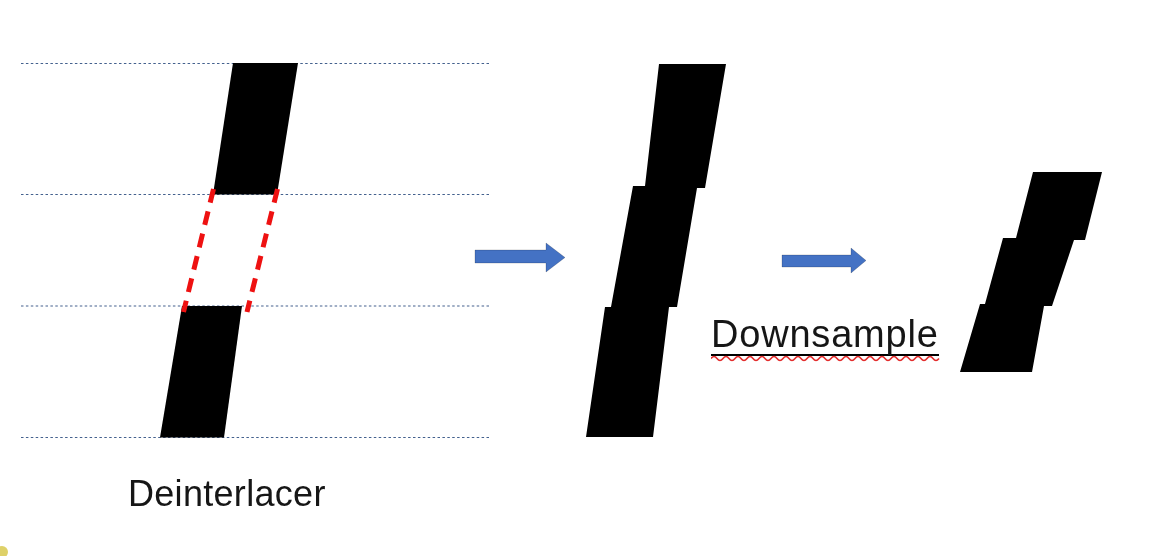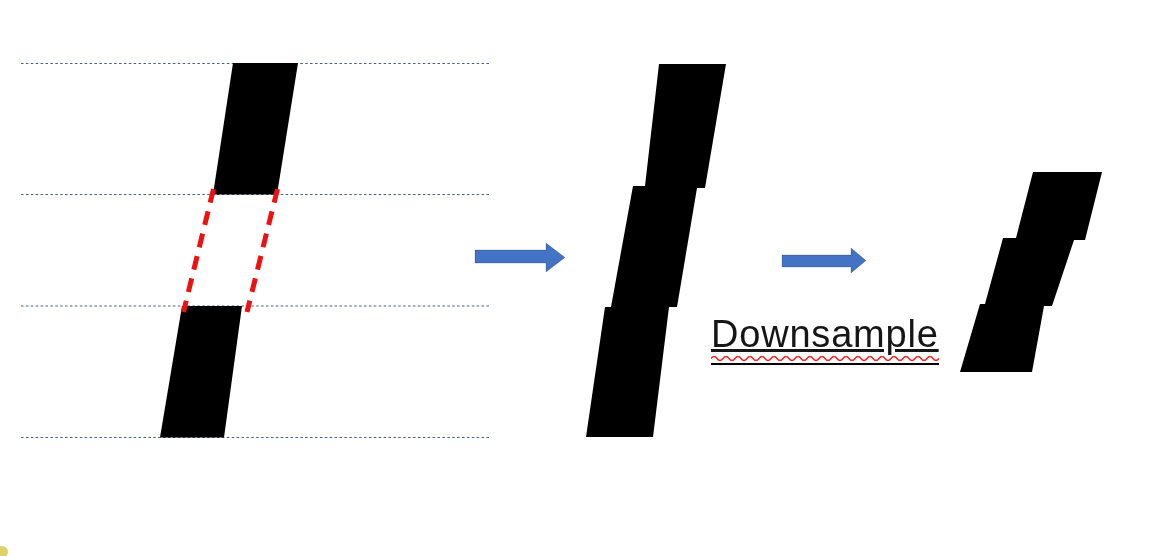--- a/index.html
+++ b/index.html
@@ -26,22 +26,21 @@
     letter-spacing:0.3px;
   }
   #lbl-down{
     left:711px;top:315px;
     font-size:38px;line-height:1.0;
     letter-spacing:0.8px;
   }
   #lbl-down .u{
     display:inline-block;
     border-bottom:2.5px solid #000;
-    padding-bottom:10px;
-    text-decoration:underline;
+    padding-bottom:1px;
   }
   #wavy{position:absolute;left:711px;top:354px;}
 </style>
 </head>
 <body>
 
 <div id="canvas">
 
   <svg id="diagram-svg" width="1157" height="556" viewBox="0 0 1157 556">
 
@@ -62,20 +61,21 @@
 
     <polygon class="bar" points="659,64 726,64 705,188 697,188 677,307 669,307 653,437 586,437 605,307 611,307 633,186 645,186" fill="#000000"></polygon>
 
     <path class="arrow" d="M782,255 H851 V248 L866,260.5 L851,273 V267 H782 Z" fill="#4472c4"></path>
 
     <polygon class="bar" points="1033,172 1102,172 1085,240 1074,240 1052,306 1044,306 1032,372 960,372 980,304 985,304 1003,238 1016,238" fill="#000000"></polygon>
 
     <circle cx="2" cy="552" r="6" opacity="0.85" fill="#d8c94f"></circle>
   </svg>
 
+  <div class="label" id="lbl-deint">Deinterlacer</div>
 
   <div class="label" id="lbl-down">
     <span class="u">Downsample</span>
   </div>
 
   <svg id="wavy" width="240" height="9" viewBox="0 0 240 9">
     <path d="M0,4.5 q3,-4 6,0 t6,0 t6,0 t6,0 t6,0 t6,0 t6,0 t6,0 t6,0 t6,0 t6,0 t6,0 t6,0 t6,0 t6,0 t6,0 t6,0 t6,0 t6,0 t6,0 t6,0 t6,0 t6,0 t6,0 t6,0 t6,0 t6,0 t6,0 t6,0 t6,0 t6,0 t6,0 t6,0 t6,0 t6,0 t6,0 t6,0 t6,0" fill="none" stroke-width="1.5" stroke="#e22b2b"></path>
   </svg>
 
 </div>

